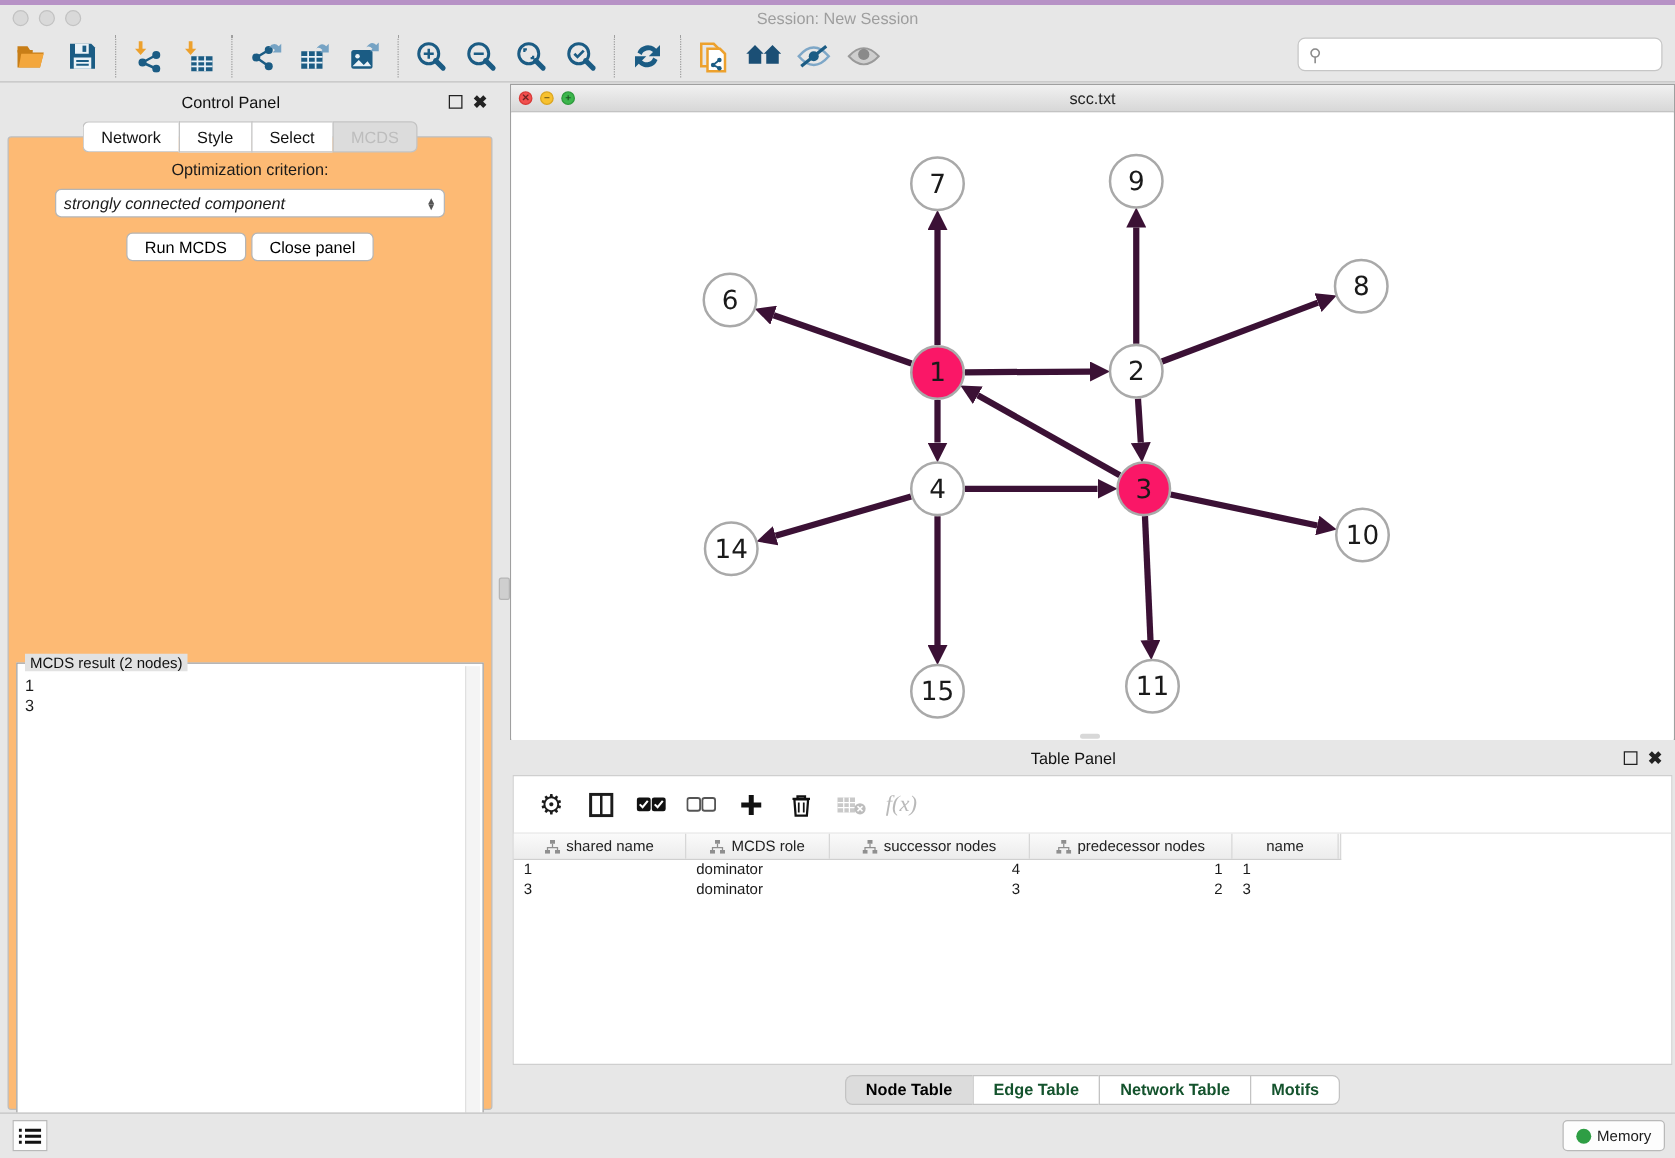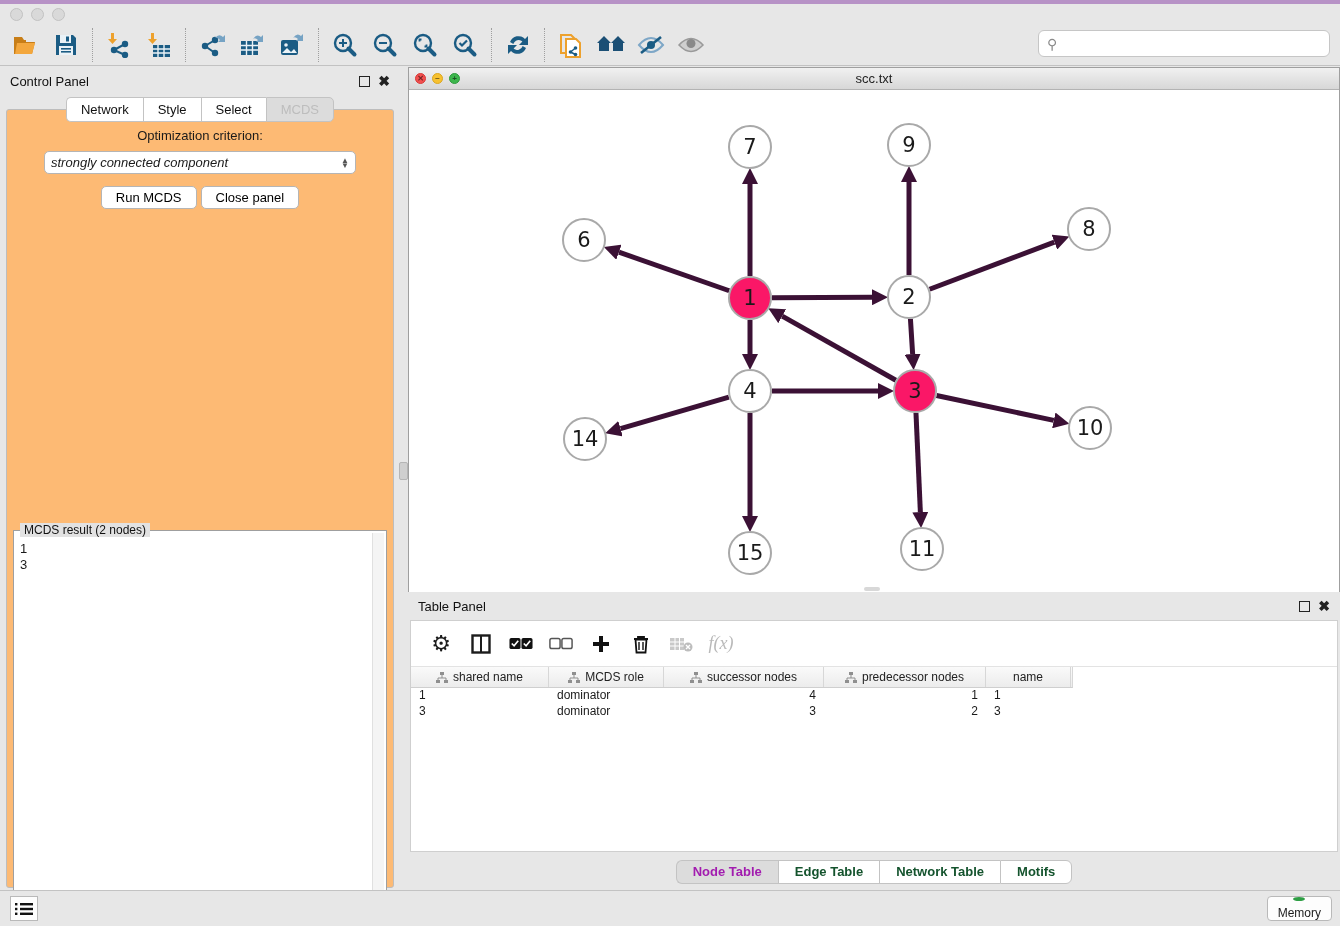--- a/index.html
+++ b/index.html
@@ -17,21 +17,21 @@
   .toolbar { position:absolute; left:0; top:24px; width:1340px; height:42px; border-bottom:1px solid #c2c2c2; display:flex; align-items:center; padding-left:6px; }
   .tb-btn { width:40px; height:36px; display:flex; align-items:center; justify-content:center; }
   .tb-sep { width:1px; height:34px; margin:0 6px; border-left:1px dotted #9f9f9f; }
   .search-wrap { position:absolute; right:10px; top:6px; width:292px; height:27px; background:#fff; border:1px solid #c6c6c6; border-radius:6px; display:flex; align-items:center; padding-left:8px; }
   .search-wrap input { border:none; outline:none; flex:1; font-size:13px; background:transparent; font-family:"Liberation Sans",sans-serif; }
   .mag-glyph { color:#8a8a8a; font-size:14px; margin-right:4px; }
 
   
   .control-panel { position:absolute; left:0; top:67px; width:400px; height:821px; }
   .panel-header { height:28px; display:flex; align-items:center; padding:0 10px; }
-  .panel-header .ph-title { flex:1; font-size:13px; color:#111; }
+  .panel-header .ph-title { flex:1; font-size:13px; color:#111;text-align:center; }
   .ph-icons { display:flex; gap:8px; align-items:center; }
   .float-box { width:11px; height:11px; border:1.5px solid #222; }
   .close-x { font-weight:bold; font-size:14px; color:#222; line-height:11px; }
   .cp-tabs { position:absolute; left:0; right:0; top:30px; display:flex; justify-content:center; z-index:2; }
   .cp-tab { padding:4px 14px; background:#fff; border:1px solid #c3c3c3; border-right:none; font-size:13px; color:#111; cursor:default; }
   .cp-tab:first-child { border-radius:5px 0 0 5px; }
   .cp-tab:last-child { border-radius:0 5px 5px 0; border-right:1px solid #c3c3c3; }
   .cp-tab.selected { background:#dcdcdc; color:#bdbdbd; }
   .cp-body { position:absolute; left:6px; right:6px; top:42px; bottom:0; background:#fdba74; border:1px solid #bdbdbd; border-radius:3px; }
   .opt-label { text-align:center; margin-top:18px; font-size:13px; }
@@ -70,35 +70,36 @@
   .tbl-header { display:flex; height:21px; background:linear-gradient(#fafafa,#ececec); border-bottom:1px solid #cfcfcf; width:662px; border-right:1px solid #d7d7d7; }
   .th-cell { display:flex; align-items:center; justify-content:center; gap:5px; border-right:1px solid #d7d7d7; font-size:12px; color:#222; padding:0 4px; }
   .tbl-row { display:flex; height:16px; font-size:12px; }
   .td-cell { padding:0 8px; overflow:hidden; white-space:nowrap; }
   .c0{width:138px;} .c1{width:115px;} .c2{width:160px;} .c3{width:162px;} .c4{width:85px;}
   .al{text-align:left;} .ar{text-align:right;}
   .tp-tabs { position:absolute; left:0; right:0; bottom:4px; height:24px; display:flex; justify-content:center; }
   .tp-tab { padding:3px 16px; background:#fff; border:1px solid #c3c3c3; border-right:none; font-size:13px; font-weight:bold; color:#14532d; }
   .tp-tab:first-child { border-radius:6px 0 0 6px; }
   .tp-tab:last-child { border-radius:0 6px 6px 0; border-right:1px solid #c3c3c3; }
-  .tp-tab.selected { background:#dcdcdc; color:#a21caf; }
+  .tp-tab.selected { background:#dcdcdc; color:#000000; }
 
   
   .status-bar { position:absolute; left:0; bottom:0; width:1340px; height:36px; border-top:1px solid #c3c3c3; background:#e7e7e7; }
   .list-btn { position:absolute; left:10px; top:5px; width:28px; height:25px; background:#fdfdfd; border:1px solid #b9b9b9; display:flex; align-items:center; justify-content:center; }
-  .memory-btn { position:absolute; right:8px; top:5px; height:25px; background:#fdfdfd; border:1px solid #b9b9b9; border-radius:4px; display:flex; align-items:center; gap:5px; padding:0 10px; font-size:12px;flex-direction:column; }
+  .memory-btn { position:absolute; right:8px; top:5px; height:25px; background:#fdfdfd; border:1px solid #b9b9b9; border-radius:4px; display:flex; align-items:center; gap:5px; padding:0 10px; font-size:12px; }
   .mem-dot { width:12px; height:12px; border-radius:50%; background:#2e9e44; }
 
   svg { display:block; }
 </style>
 </head>
 <body>
 
 <div class="top-accent"></div>
 <div class="titlebar">
+  <div class="win-title">Session: New Session</div>
   <div class="traffic">
     <div class="tl-dot"></div>
     <div class="tl-dot"></div>
     <div class="tl-dot"></div>
   </div>
 </div>
 
 <div class="toolbar">
   <div class="tb-btn">
     <svg width="26" height="22" viewBox="0 0 26 22">

